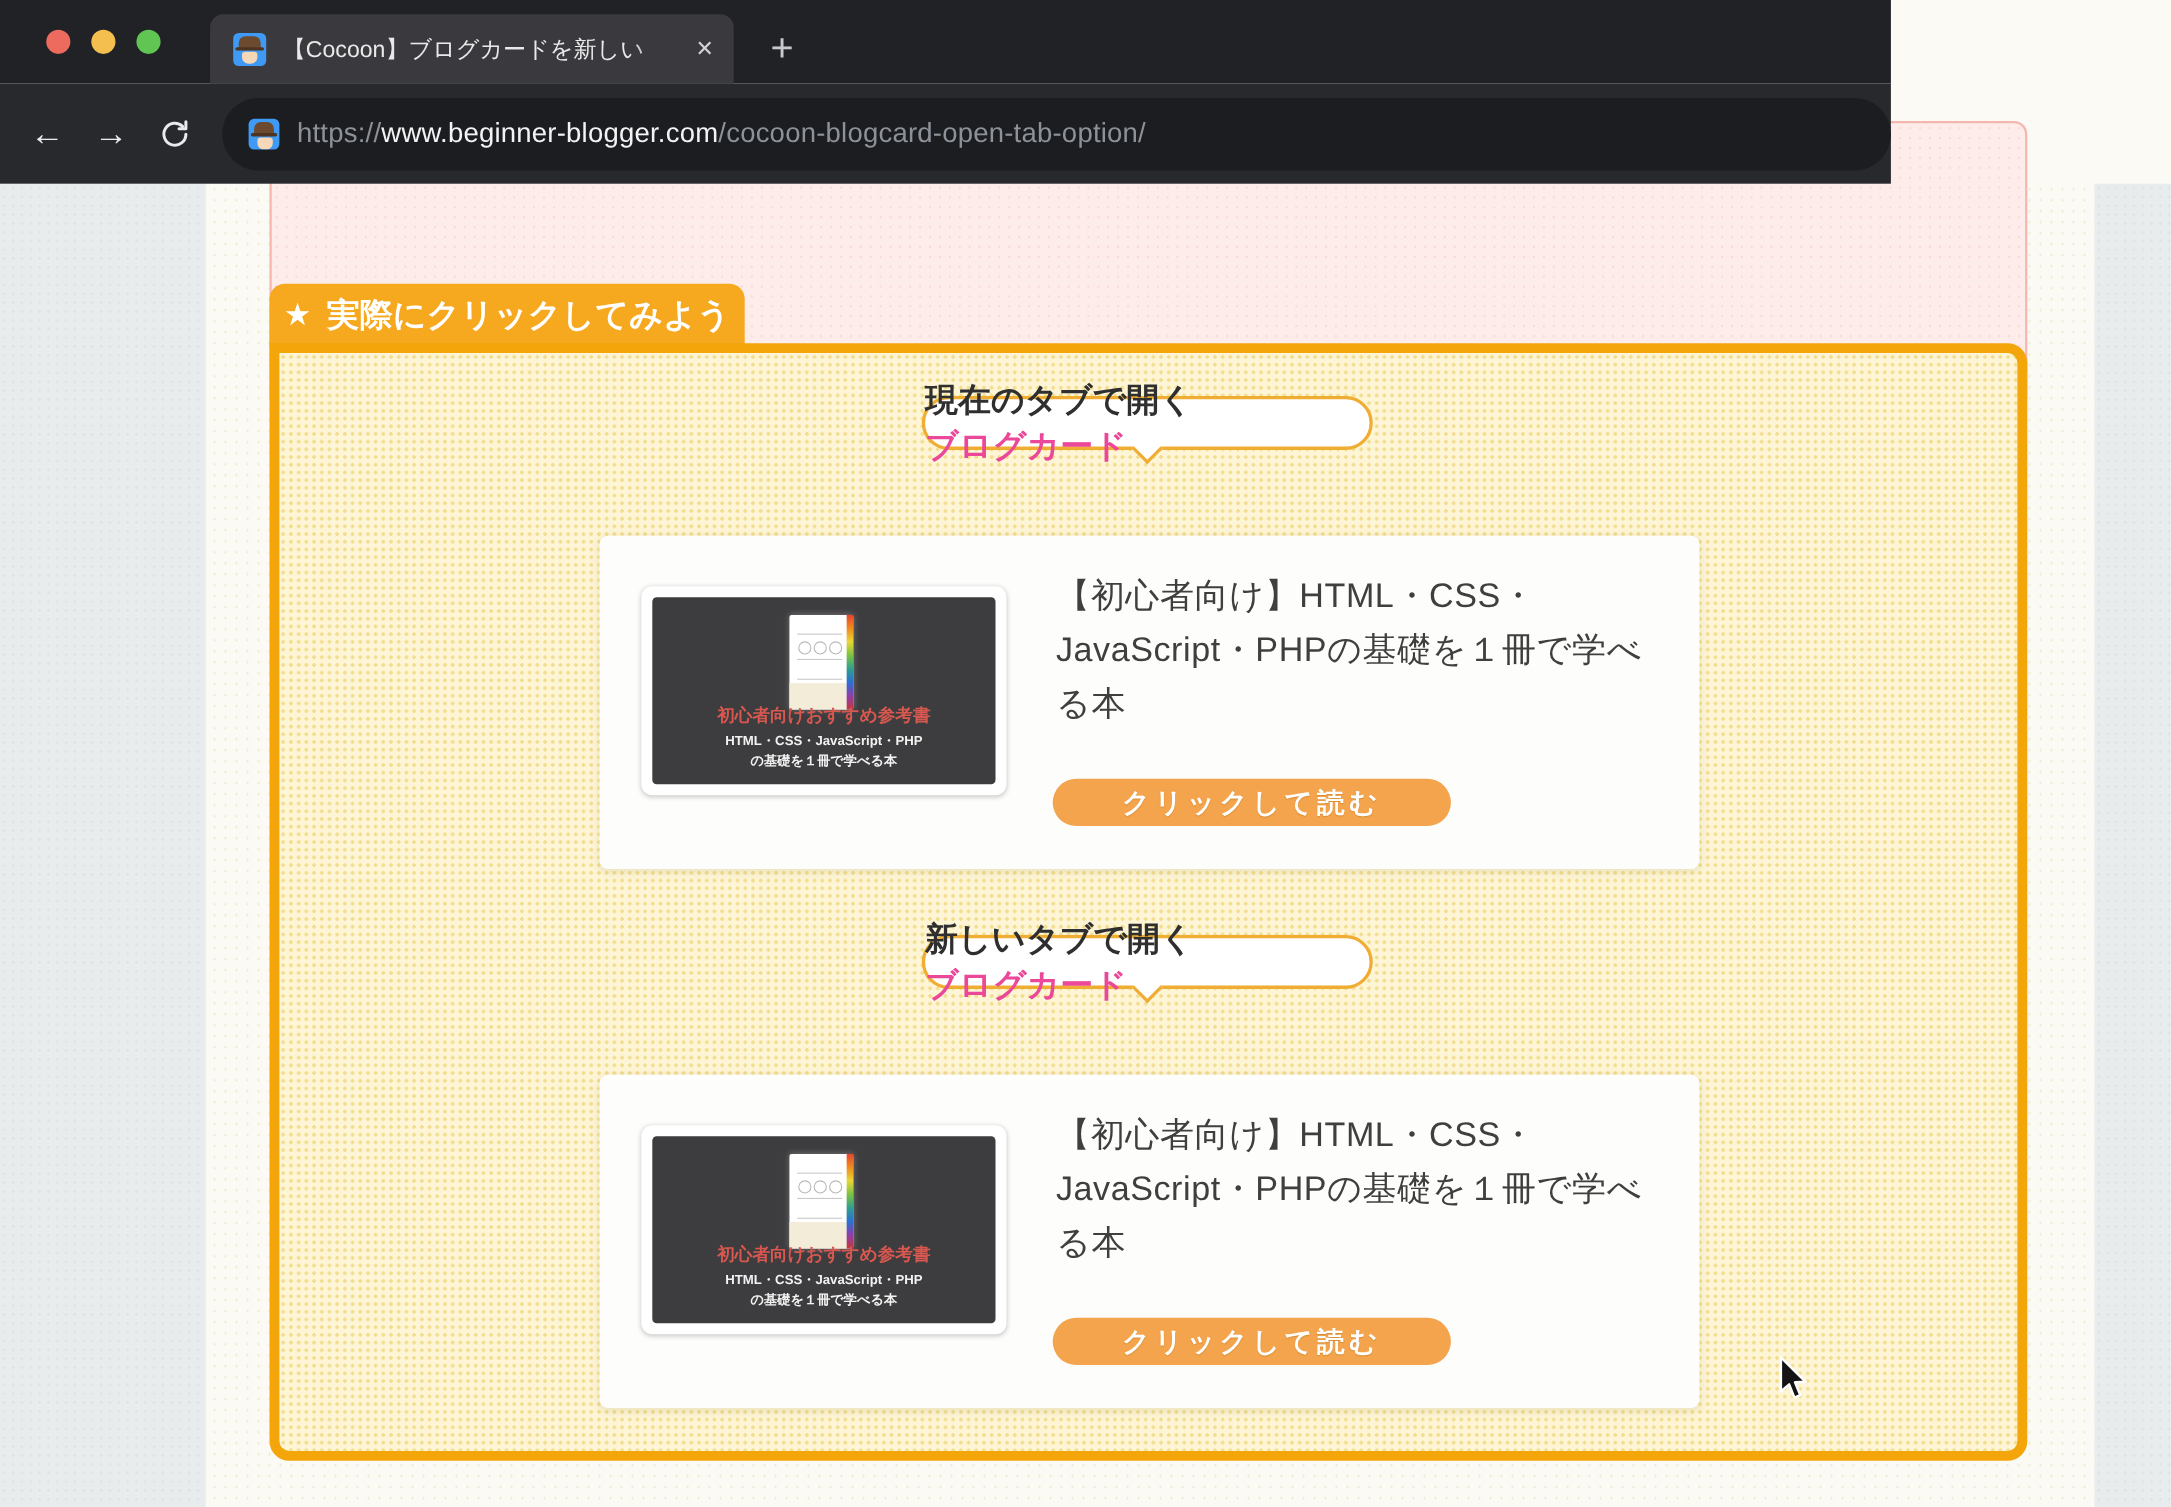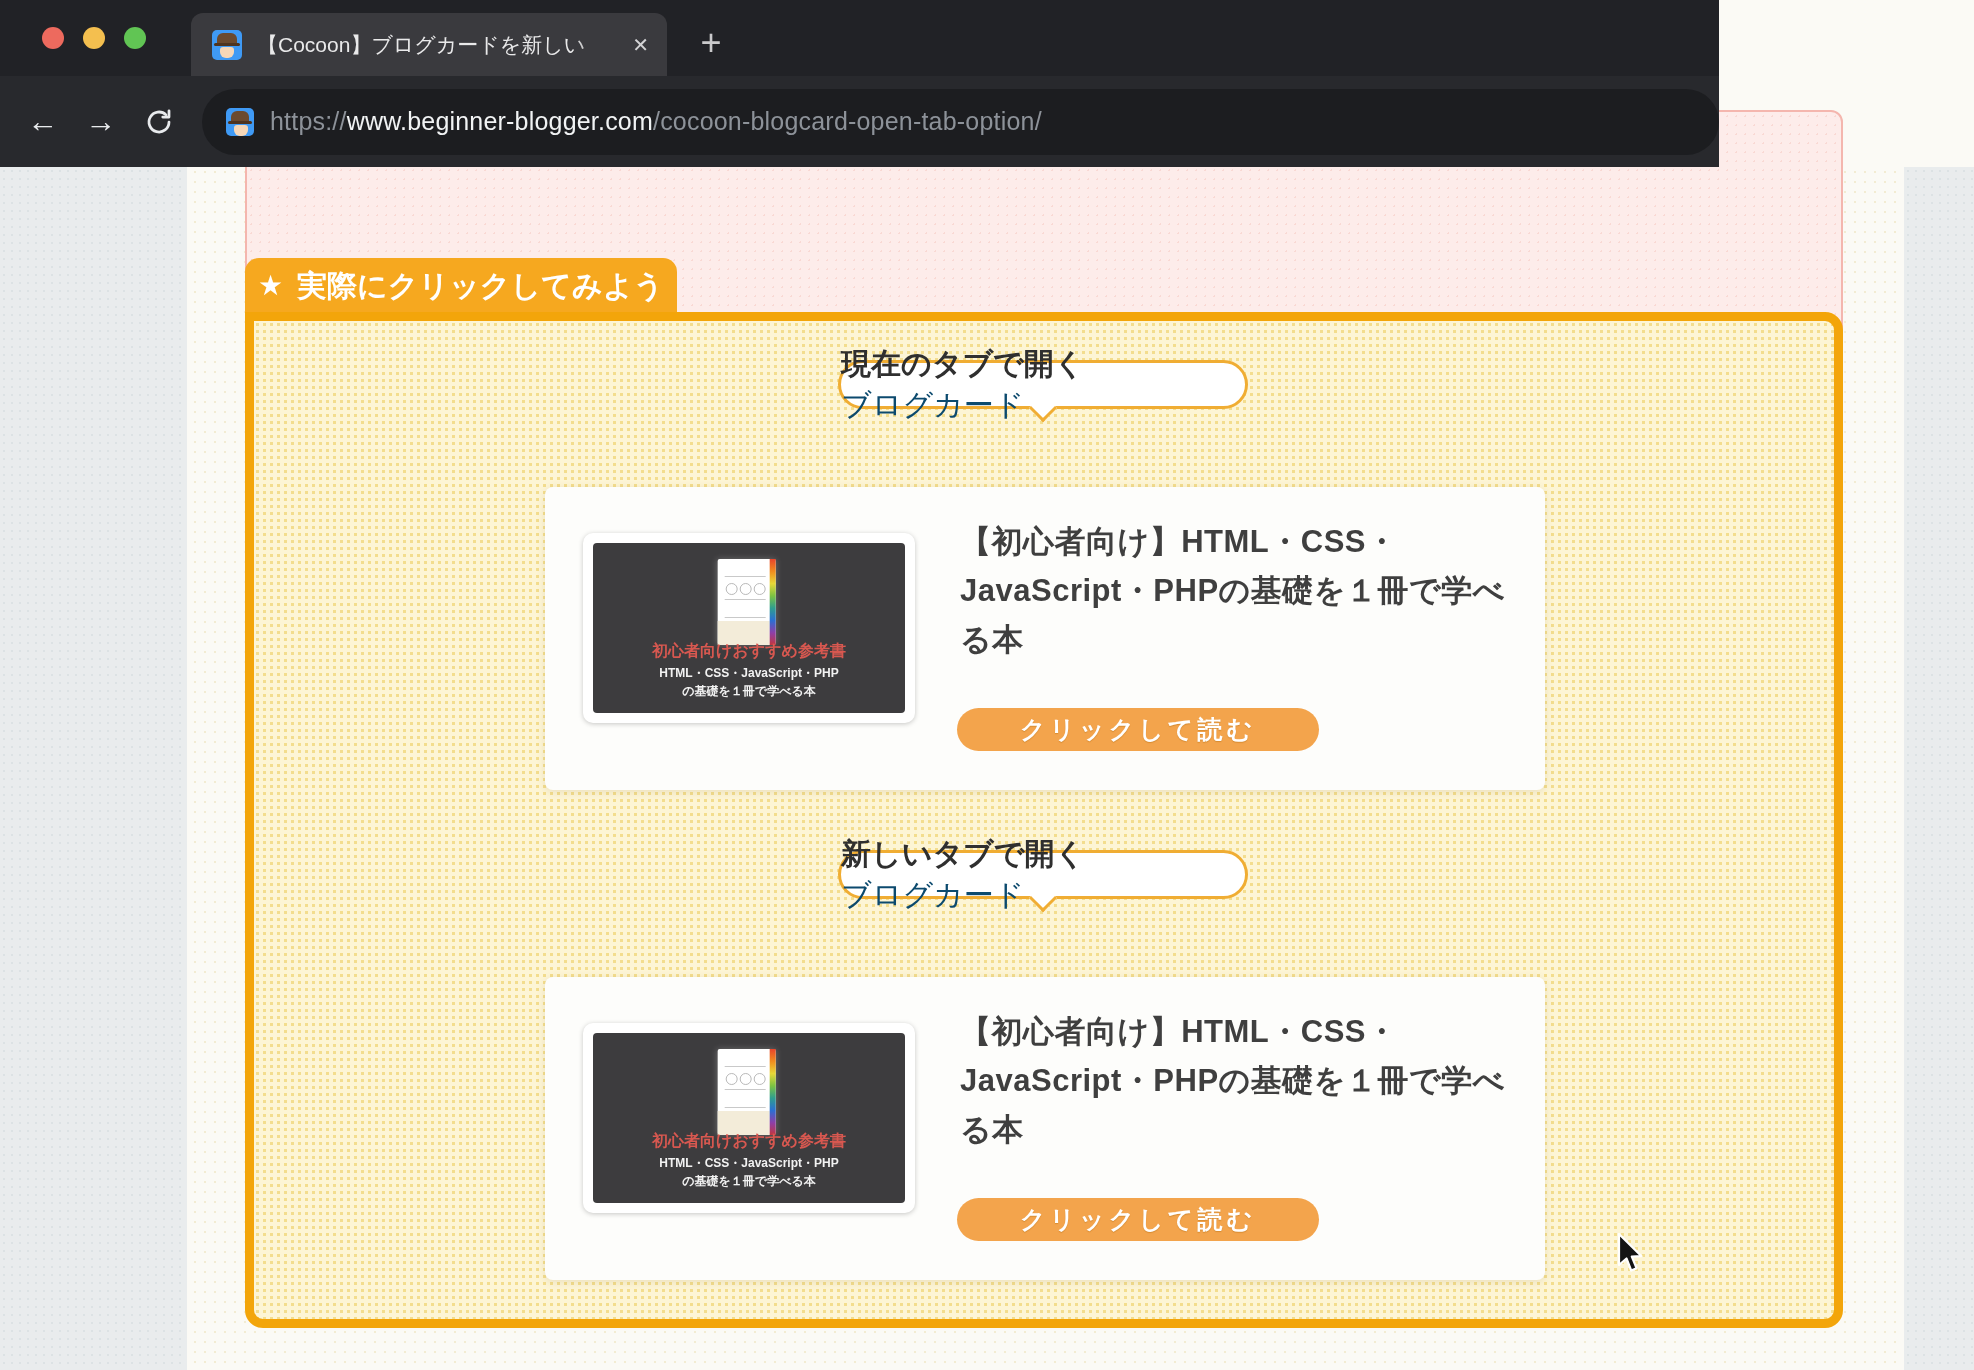--- a/index.html
+++ b/index.html
@@ -46,21 +46,21 @@
   }
 
   
   .bubble {
     position:absolute; left:838px; width:410px; height:49px;
     background:#fff; border:3px solid #f0ad33; border-radius:33px;
     display:flex; justify-content:center; white-space:nowrap;
     font-size:30px; color:#333; z-index:2;flex-direction:column;
   }
   .bubble .b-bold { font-weight:bold; color:#2f2f2f; }
-  .bubble .b-light { font-weight:normal; color:#0c4a6e; }
+  .bubble .b-light { font-weight:bold; color:#ec4899; }
   .bubble .tail {
     position:absolute; left:50%; bottom:-12px; width:20px; height:20px;
     background:#fff; transform:translateX(-50%) rotate(45deg);
     border-right:3px solid #f0ad33; border-bottom:3px solid #f0ad33;
   }
   .bubble.first { top:193px; }
   .bubble.second { top:683px; }
 
   
   .blog-card {
@@ -85,21 +85,21 @@
   .book .rule.r1 { top:17px; } .book .rule.r2 { top:40px; } .book .rule.r3 { top:58px; }
   .book .circles { position:absolute; top:24px; left:8px; display:flex; gap:2px; }
   .book .circles span { width:12px; height:12px; border:1px solid #b9b9b9; border-radius:50%; background:transparent; }
   .book .cream { position:absolute; left:0; right:6px; bottom:0; height:24px; background:#f3ecd9; }
   .thumb-text { position:absolute; left:0; right:0; bottom:12px; text-align:center; line-height:1.55; }
   .thumb-tag { font-size:16px; font-weight:bold; color:#d85850; }
   .thumb-line { font-size:12px; font-weight:bold; color:#f2f2f2; }
 
   .card-title {
     position:absolute; left:415px; top:30px; width:565px;
-    font-size:31px; font-weight:bold; color:#3f3f3f; line-height:49px;
+    font-size:31px; font-weight:normal; color:#3f3f3f; line-height:49px;
     letter-spacing:.5px;
   }
   .card-button {
     position:absolute; left:412px; top:221px; width:362px; height:43px;
     background:#f3a44c; border:none; border-radius:22px; cursor:pointer;
     color:#fff; font-size:25px; font-weight:bold; letter-spacing:4px;
     font-family:inherit; display:flex; align-items:center; justify-content:center;
     text-shadow:0 1px 1px rgba(180,110,20,.45); white-space:nowrap;
   }
 

